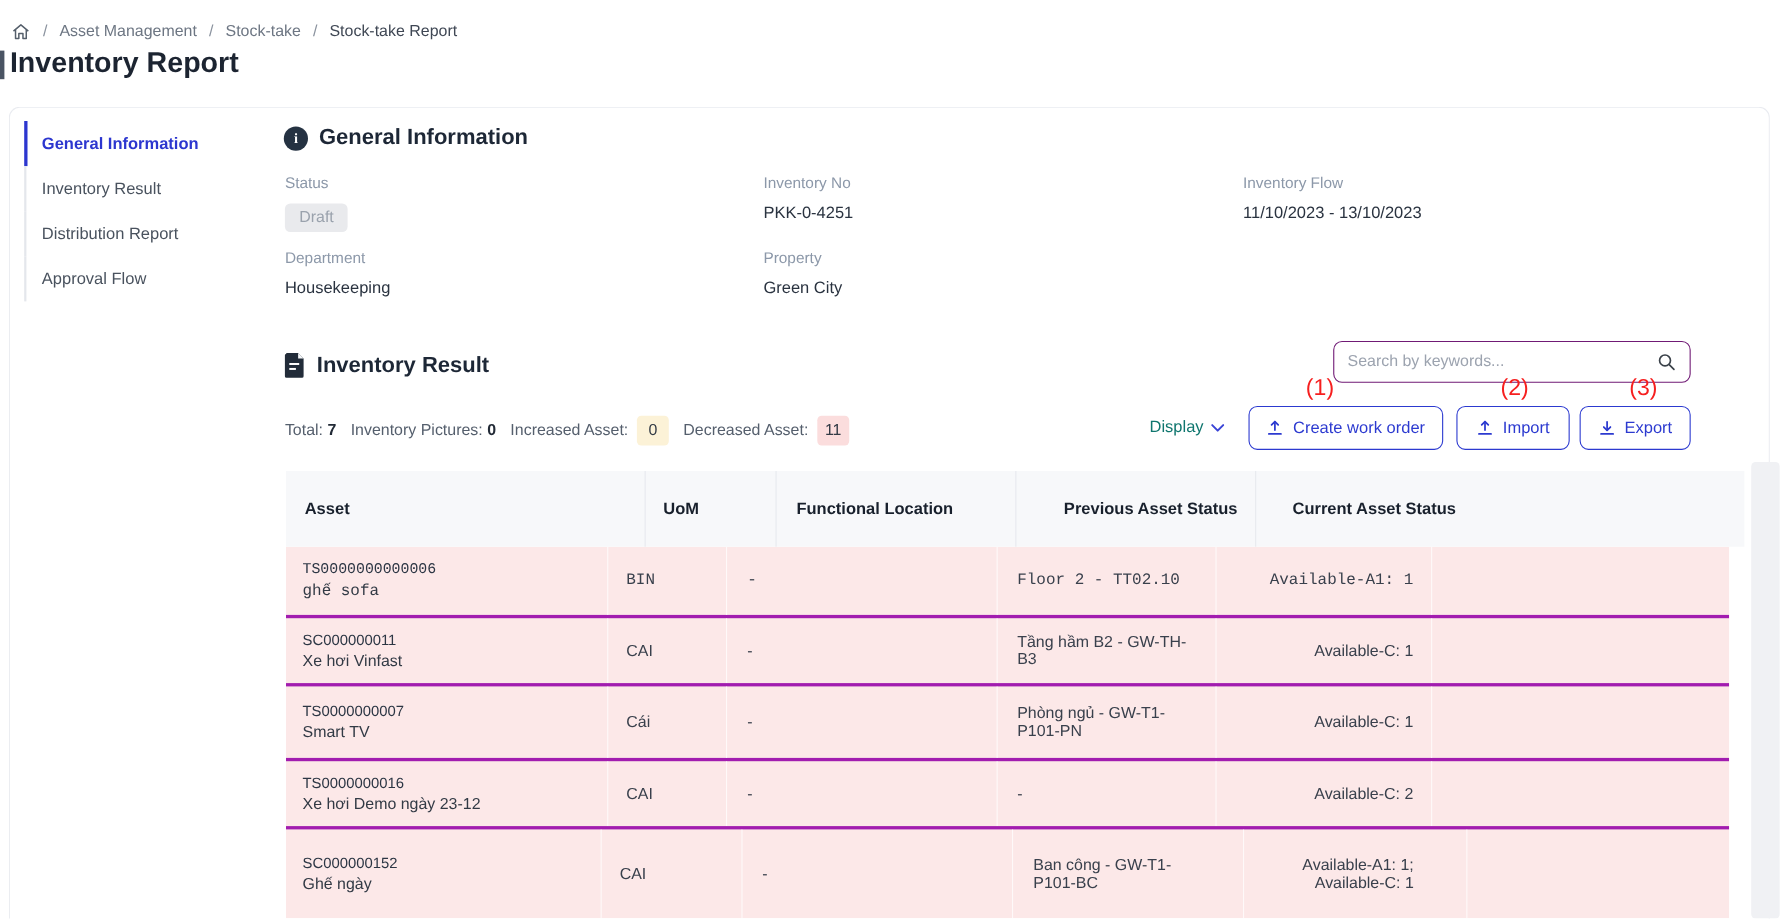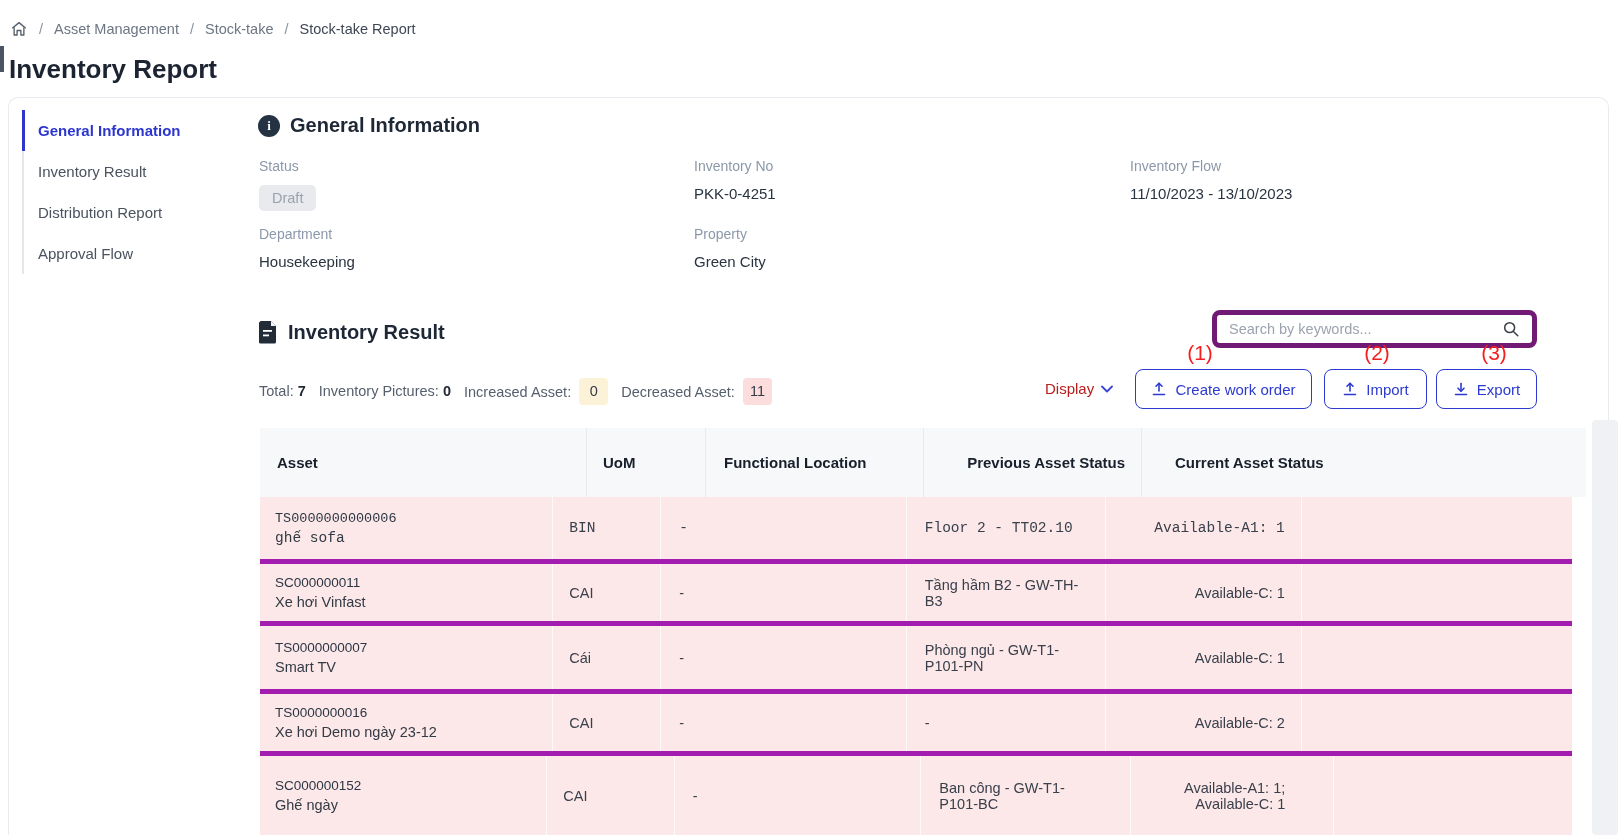--- a/index.html
+++ b/index.html
@@ -11,21 +11,21 @@
     color:#242b35;
   }
   
   .edge-sliver { position:absolute; left:0; top:46px; width:4px; height:26px; background:#4a5463; }
   .breadcrumb { position:absolute; left:10px; top:20px; display:flex; align-items:center; gap:11px;
     font-size:14.5px; color:#6d7683; }
   .breadcrumb .sep { color:#8a929e; }
   .breadcrumb .crumb { cursor:pointer; }
   .breadcrumb .crumb-last { color:#3f4754; }
   .home-ico { display:inline-flex; width:18px; height:18px; }
-  .page-title { position:absolute; left:9px; top:54px; font-size:26px; font-weight:700; color:#1c2431; }
+  .page-title { position:absolute; left:9px; top:41px; font-size:26px; font-weight:700; color:#1c2431; }
 
   
   .card { position:absolute; left:8px; top:97px; width:1601px; height:760px;
     background:#fff; border:1px solid #e9ebf0; border-bottom:none; border-radius:10px 10px 0 0; }
 
   
   .tabs { position:absolute; left:22px; top:110px; width:212px; }
   .tab { height:41px; display:flex; align-items:center; padding-left:14px;
     border-left:2px solid #e4e7ec; font-size:15px; color:#49525e; cursor:pointer; }
   .tab.active { border-left:3px solid #2c36cf; padding-left:13px; color:#2c36cf; font-weight:600; }
@@ -47,59 +47,59 @@
   .badge-draft { display:inline-block; background:#e9eaed; color:#9aa2ad; font-size:14.5px;
     padding:5px 13px; border-radius:5px; }
   .f-status { left:259px; top:158px; }
   .f-invno  { left:694px; top:158px; }
   .f-invdate{ left:1130px; top:158px; }
   .f-dept   { left:259px; top:226px; }
   .f-prop   { left:694px; top:226px; }
 
   
   .searchbox { position:absolute; left:1212px; top:310px; width:325px; height:38px;
-    border:5px solid #701a75; border-radius:8px; background:#fff;
+    border:1px solid #701a75; border-radius:8px; background:#fff;
     display:flex; align-items:center; padding:0 12px; }
   .searchbox input { border:none; outline:none; flex:1; font-size:14.5px; color:#333;
     font-family:inherit; background:transparent; }
   .searchbox input::placeholder { color:#9ca3af; }
   .search-ico { display:inline-flex; width:18px; height:18px; cursor:pointer; }
 
   
   .stats { position:absolute; left:259px; top:376px; height:30px; display:flex; align-items:center;
     gap:13px; font-size:14.5px; color:#555f6d; }
   .stats b { color:#222a36; font-weight:700; }
   .numbadge { display:inline-flex; min-width:29px; height:27px; align-items:center; justify-content:center;
     border-radius:4px; color:#333b46; margin-left:4px; padding:0 7px; }
   .numbadge.cream { background:#fcf2d7; }
   .numbadge.pink  { background:#fbdddd; }
 
   
   .display-ctl { position:absolute; left:1045px; top:380px; display:flex; align-items:center; gap:7px;
-    color:#b91c1c; font-size:15px; cursor:pointer; }
+    color:#0f766e; font-size:15px; cursor:pointer; }
   .btn { position:absolute; top:369px; height:40px; display:flex; align-items:center; justify-content:center;
     gap:8px; background:#fff; border:1.5px solid #2c3ad0; color:#2c3ad0; border-radius:8px;
     font-size:15px; cursor:pointer; font-family:inherit; }
   .btn-cwo    { left:1135px; width:177px; }
   .btn-import { left:1324px; width:103px; }
   .btn-export { left:1436px; width:101px; }
   .annot { position:absolute; top:341px; width:40px; text-align:center; color:#f61f1f;
     font-size:21px; }
   .annot-1 { left:1180px; }
   .annot-2 { left:1357px; }
   .annot-3 { left:1474px; }
 
   
   .tablewrap { position:absolute; left:260px; top:428px; width:1326px; height:407px; overflow:hidden; }
   .thead { display:flex; width:1326px; height:69px; background:#f7f8fa; }
   .th { display:flex; align-items:center; font-weight:700; font-size:15px; color:#18202c;
     border-left:1px solid #e7e9ee; }
   .th:first-child { border-left:none; }
   .tbody { width:1312px; overflow:hidden; }
-  .tr { display:flex; background:#fce8e8; border-top:5px solid #a21caf; }
+  .tr { display:flex; background:#fce8e8; border-top:3px solid #a21caf; }
   .tr:first-child { border-top:none;font-family:Liberation Mono, monospace; }
   .td { display:flex; align-items:center; font-size:14.5px; color:#39404c;
     border-left:1px solid rgba(255,255,255,0.75); }
   .td:first-child { border-left:none; }
   
   .c-asset { width:326px; padding-left:15px; }
   .c-uom   { width:119px; padding-left:16px; }
   .c-cost  { width:273px; padding-left:18px; }
   .c-loc   { width:218px; padding-left:18px; padding-right:22px; }
   .c-prev  { width:218px; justify-content:flex-end; padding-right:16px; text-align:right; }

